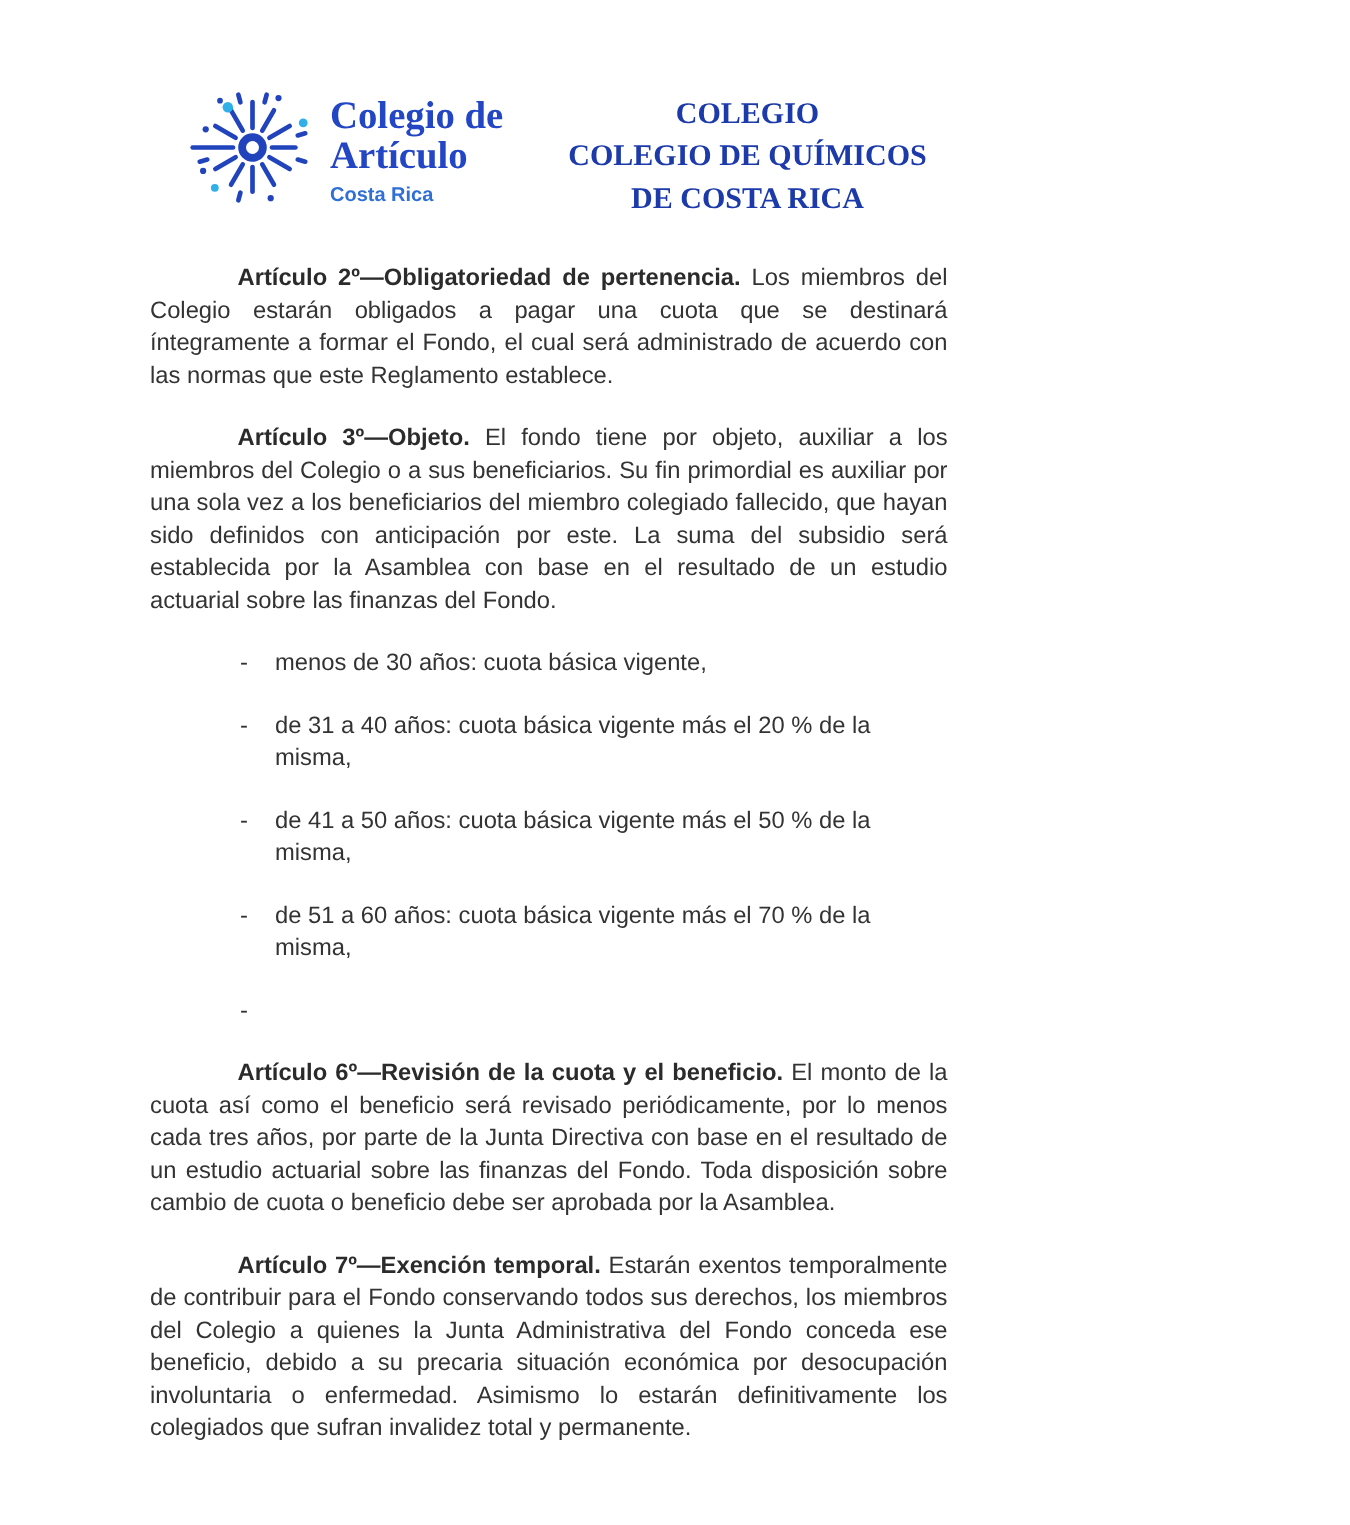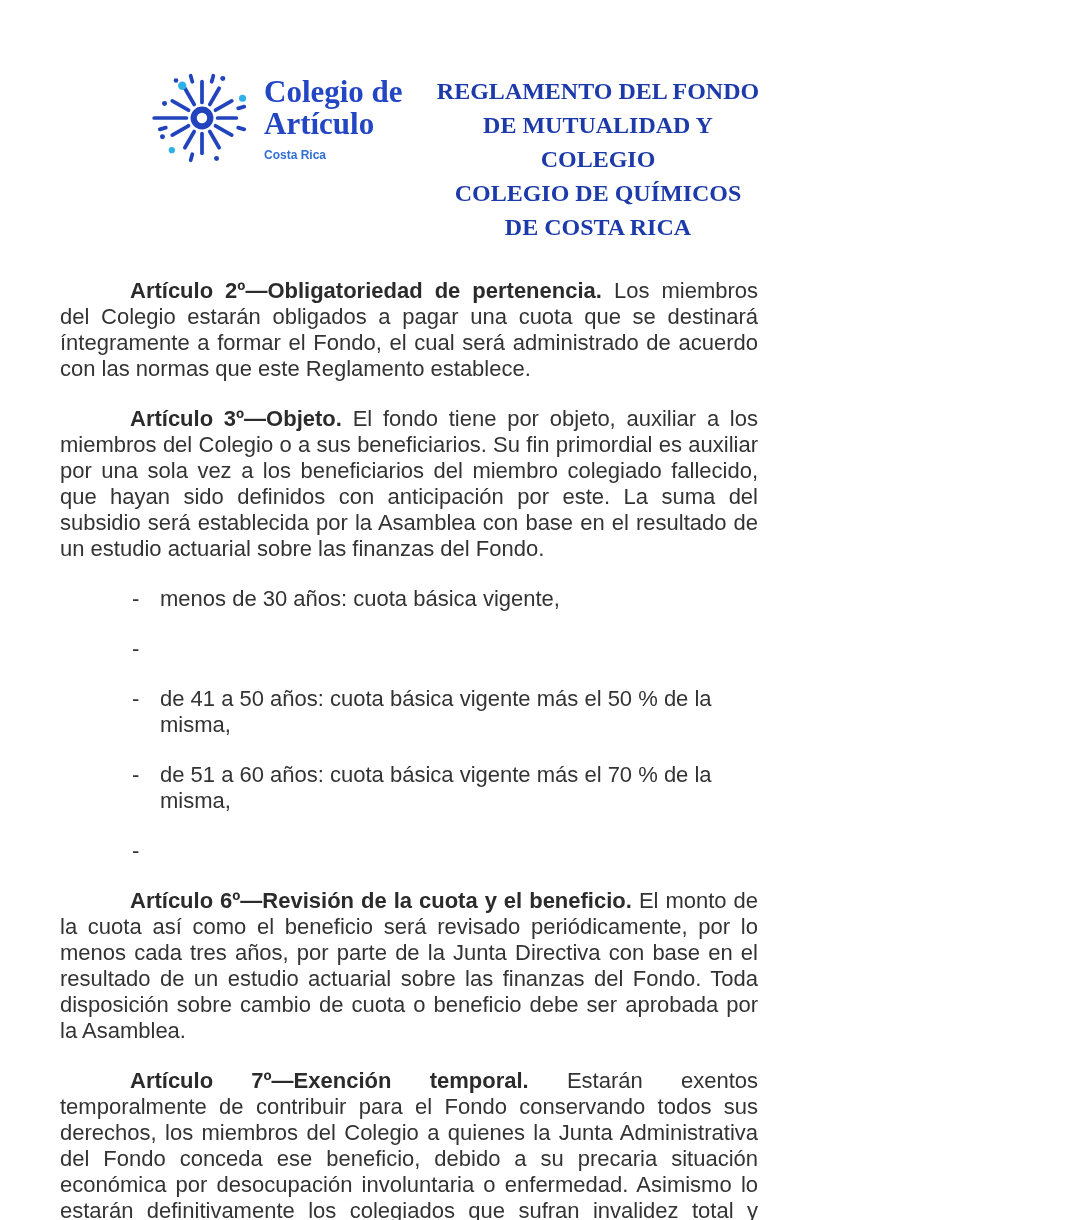--- a/index.html
+++ b/index.html
@@ -31,38 +31,38 @@
   .logo-name {
     font-family: "Liberation Serif", serif;
     font-weight: bold;
     font-size: 31px;
     line-height: 32px;
     color: #2346c5;
     letter-spacing: 0px;
   }
   .logo-sub {
     margin-top: 8px;
-    font-size: 12px;
+    font-size: 16px;
     font-weight: bold;
     color: #2f6fd6;
   }
   .doc-title {
     flex: 1;
     text-align: center;
     padding-top: 8px;
     font-family: "Liberation Serif", serif;
     font-weight: bold;
     font-size: 24px;
     line-height: 34px;
     color: #1c3aa9;
   }
   
   .content {
-    padding: 34px 142px 0 60px;
-    font-size: 22px;
+    padding: 34px 142px 0 120px;
+    font-size: 19px;
     line-height: 26px;
     color: #333333;
     text-align: justify;
   }
   p.article {
     margin: 0 0 24px 0;
     text-indent: 70px;
   }
   p.article b { color: #2b2b2b; }
   .bullet {
@@ -128,41 +128,41 @@
       <div class="logo-text">
         <div class="logo-name">
           <div>Colegio de</div>
           <div>Artículo</div>
         </div>
         <div class="logo-sub">Costa Rica</div>
       </div>
     </div>
 
     <div class="doc-title">
-      <div>REGLAMENTO DEL FONDO DE MUTUALIDAD Y</div>
       <div>COLEGIO</div>
       <div>COLEGIO DE QUÍMICOS DE COSTA RICA</div>
     </div>
 
   </div>
 
   <div class="content">
 
     <p class="article"><b>Artículo 2º—Obligatoriedad de pertenencia.</b> <span>Los miembros del Colegio estarán obligados a pagar una cuota que se destinará íntegramente a formar el Fondo, el cual será administrado de acuerdo con las normas que este Reglamento establece.</span></p>
 
     <p class="article"><b>Artículo 3º—Objeto.</b> <span>El fondo tiene por objeto, auxiliar a los miembros del Colegio o a sus beneficiarios. Su fin primordial es auxiliar por una sola vez a los beneficiarios del miembro colegiado fallecido, que hayan sido definidos con anticipación por este. La suma del subsidio será establecida por la Asamblea con base en el resultado de un estudio actuarial sobre las finanzas del Fondo.</span></p>
 
 
 
     <div class="bullet">
       <span class="dash">-</span>
       <span>menos de 30 años: cuota básica vigente,</span>
     </div>
     <div class="bullet">
       <span class="dash">-</span>
+      <span>de 31 a 40 años: cuota básica vigente más el 20 % de la misma,</span>
     </div>
     <div class="bullet">
       <span class="dash">-</span>
       <span>de 41 a 50 años: cuota básica vigente más el 50 % de la misma,</span>
     </div>
     <div class="bullet">
       <span class="dash">-</span>
       <span>de 51 a 60 años: cuota básica vigente más el 70 % de la misma,</span>
     </div>
     <div class="bullet">

